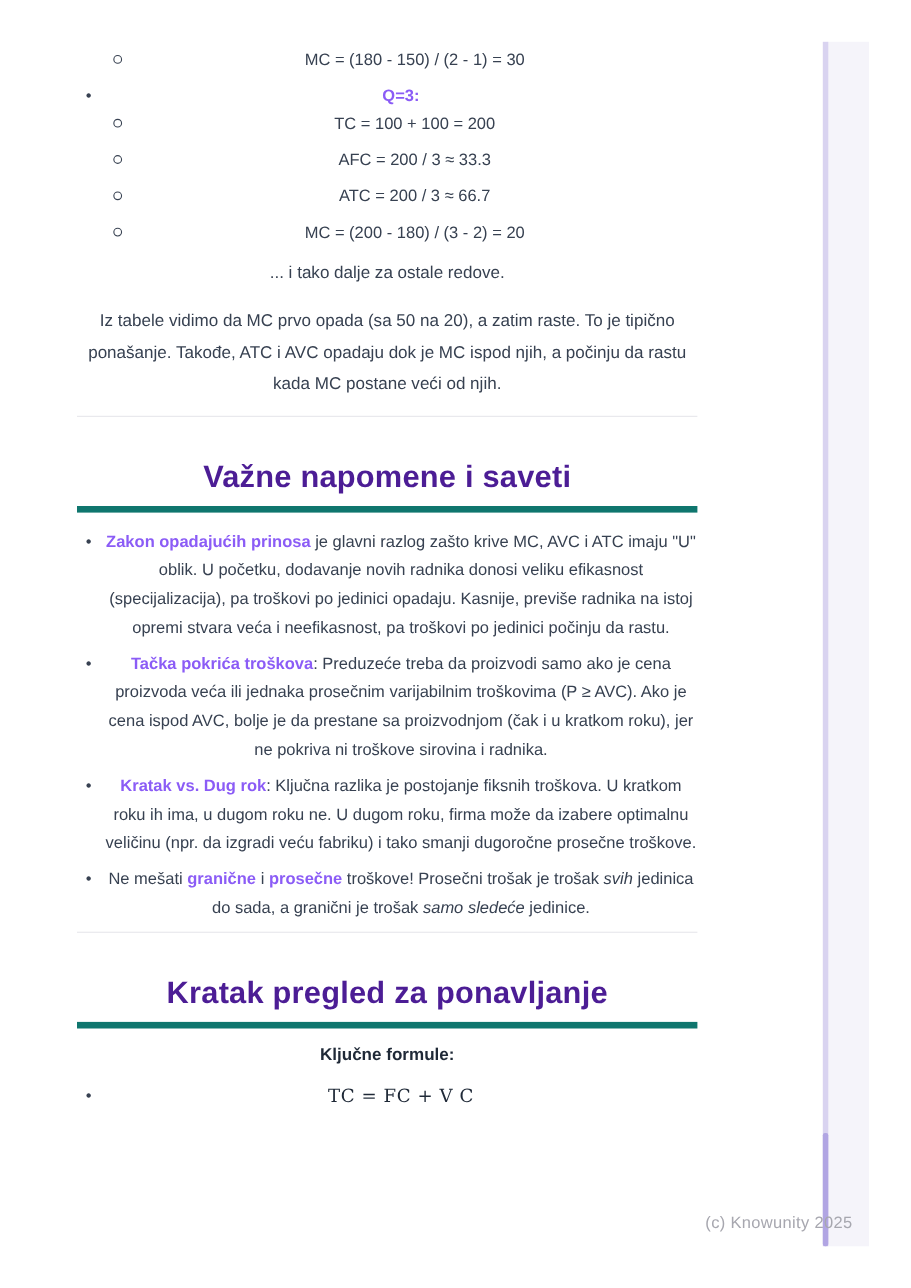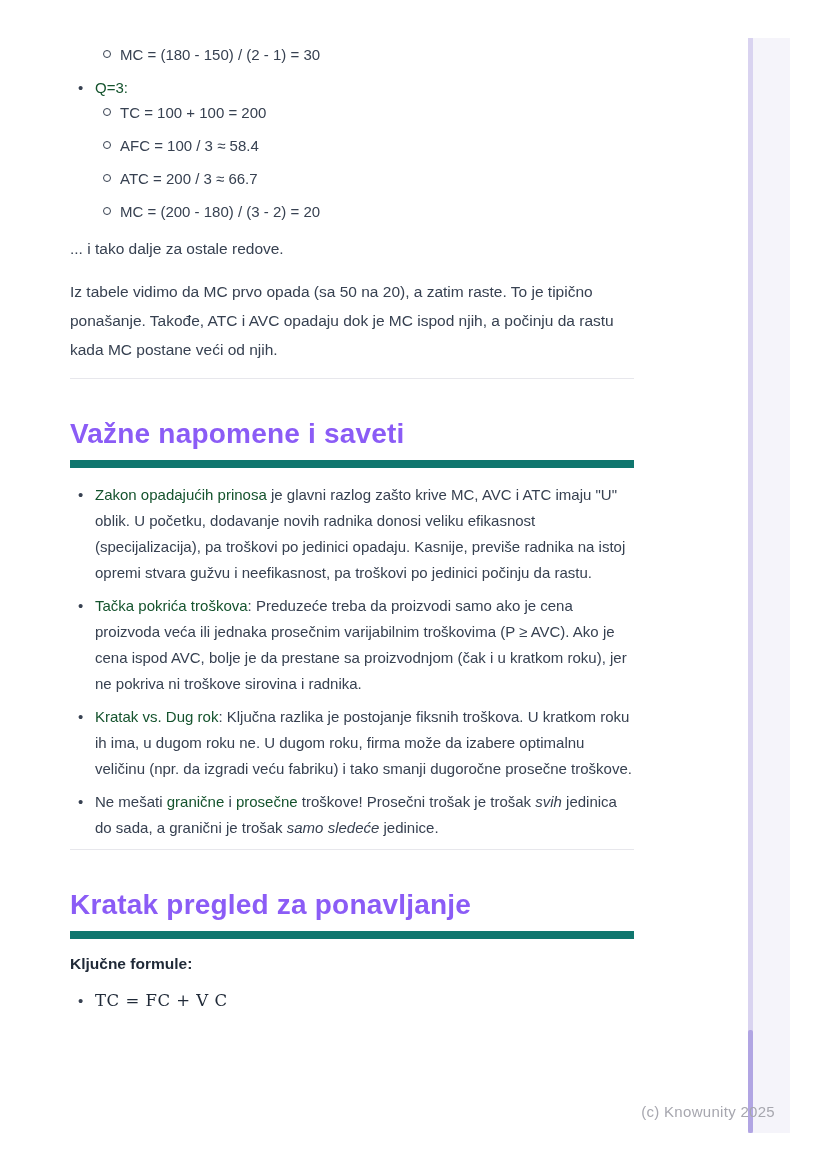--- a/index.html
+++ b/index.html
@@ -1,15 +1,15 @@
 <!DOCTYPE html>
 <html><head>
 <meta charset="utf-8">
 <style>
-  * { margin:0; padding:0; box-sizing:border-box; }
+  * { margin:0; padding:0; box-sizing:border-box;text-align:center; }
   html,body { width:828px; height:1171px; }
   body {
     background:#ffffff;
     font-family:"Liberation Sans", sans-serif;
     color:#374151;
     overflow:hidden;
     position:relative;
   }
   .page { position:absolute; inset:0; background:#ffffff; }
   .content {
@@ -32,35 +32,35 @@
   ul.l2 { padding-left:25px; margin-top:-8px; }
   ul.l2 > li { position:relative; margin:12px 0; line-height:21px; }
   ul.l2 > li::before {
     content:"";
     position:absolute; left:-17px; top:6px;
     width:6px; height:6px;
     border:1.5px solid #374151; border-radius:50%;
   }
   ul.l2.orphan { padding-left:50px; margin-top:0; }
 
-  strong, b { color:#14532d; font-weight:400; }
+  strong, b { color:#8b5cf6; font-weight:700; }
 
   .para { margin:14px 0; line-height:29px; font-size:15.5px; }
   .para.first { margin-top:12px; }
 
   hr.rule {
     border:none; border-top:1px solid #e7e7ec;
     margin:8px 0 38px 0;
   }
 
   h1.heading {
     font-size:28px; line-height:34px; font-weight:700;
-    color:#8b5cf6;
+    color:#4c1d95;
     padding-bottom:9px;
-    border-bottom:8px solid #0f766e;
+    border-bottom:6px solid #0f766e;
     margin:0;
     letter-spacing:0.2px;
   }
 
   ul.notes { padding-left:25px; margin-top:14px; }
   ul.notes > li { position:relative; margin:7px 0; line-height:26px; font-size:15px; }
   ul.notes > li::before {
     content:"•";
     position:absolute; left:-17px; top:0;
     color:#374151;
@@ -121,38 +121,38 @@
 
     <ul class="l2 orphan">
       <li>MC = (180 - 150) / (2 - 1) = 30</li>
     </ul>
 
     <ul class="l1">
       <li>
         <strong>Q=3:</strong>
         <ul class="l2">
           <li>TC = 100 + 100 = 200</li>
-          <li>AFC = 100 / 3 ≈ 58.4</li>
+          <li>AFC = 200 / 3 ≈ 33.3</li>
           <li>ATC = 200 / 3 ≈ 66.7</li>
           <li>MC = (200 - 180) / (3 - 2) = 20</li>
         </ul>
       </li>
     </ul>
 
     <p class="para first">... i tako dalje za ostale redove.</p>
 
     <p class="para">Iz tabele vidimo da MC prvo opada (sa 50 na 20), a zatim raste. To je tipično ponašanje. Takođe, ATC i AVC opadaju dok je MC ispod njih, a počinju da rastu kada MC postane veći od njih.</p>
 
     <hr class="rule">
 
     <h1 class="heading">Važne napomene i saveti</h1>
 
     <ul class="notes">
       <li>
-        <b>Zakon opadajućih prinosa</b><span> je glavni razlog zašto krive MC, AVC i ATC imaju "U" oblik. U početku, dodavanje novih radnika donosi veliku efikasnost (specijalizacija), pa troškovi po jedinici opadaju. Kasnije, previše radnika na istoj opremi stvara gužvu i neefikasnost, pa troškovi po jedinici počinju da rastu.</span>
+        <b>Zakon opadajućih prinosa</b><span> je glavni razlog zašto krive MC, AVC i ATC imaju "U" oblik. U početku, dodavanje novih radnika donosi veliku efikasnost (specijalizacija), pa troškovi po jedinici opadaju. Kasnije, previše radnika na istoj opremi stvara veća i neefikasnost, pa troškovi po jedinici počinju da rastu.</span>
       </li>
       <li>
         <b>Tačka pokrića troškova</b><span>: Preduzeće treba da proizvodi samo ako je cena proizvoda veća ili jednaka prosečnim varijabilnim troškovima (P ≥ AVC). Ako je cena ispod AVC, bolje je da prestane sa proizvodnjom (čak i u kratkom roku), jer ne pokriva ni troškove sirovina i radnika.</span>
       </li>
       <li>
         <b>Kratak vs. Dug rok</b><span>: Ključna razlika je postojanje fiksnih troškova. U kratkom roku ih ima, u dugom roku ne. U dugom roku, firma može da izabere optimalnu veličinu (npr. da izgradi veću fabriku) i tako smanji dugoročne prosečne troškove.</span>
       </li>
       <li>
         <span>Ne mešati </span><b>granične</b><span> i </span><b>prosečne</b><span> troškove! Prosečni trošak je trošak </span><i>svih</i><span> jedinica do sada, a granični je trošak </span><i>samo sledeće</i><span> jedinice.</span>
       </li>

